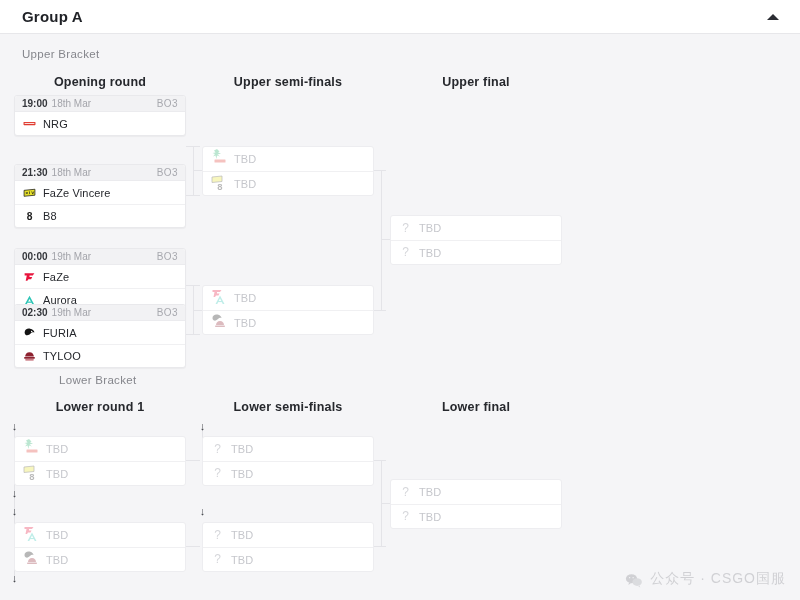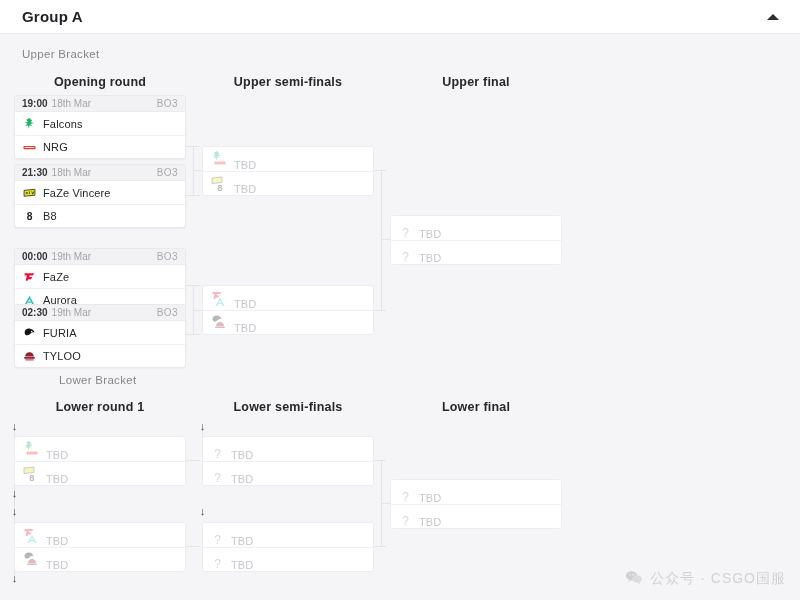--- a/index.html
+++ b/index.html
@@ -74,21 +74,21 @@
     height: 23px;
     display: flex; align-items: center;
     padding: 0 8px;
     font-size: 11px; color: #25272c;
   }
   .team-row + .team-row { border-top: 1px solid #f0f0f2; }
   .team-name { margin-left: 7px; letter-spacing: .15px; }
 
   
   .match.tbd { border-color: #ededf0; box-shadow: none; }
-  .match.tbd .team-row { height: 24px; color: #c6c7cc; align-items: flex-end; }
+  .match.tbd .team-row { height: 24px; color: #c6c7cc; }
   .match.tbd .team-name { color: #c6c7cc; }
 
   
   .logo { width: 13px; height: 13px; flex: 0 0 13px; position: relative; }
   .logo svg { display: block; width: 13px; height: 13px; }
   .logo.faded { opacity: .30; }
   .qmark {
     width: 13px; flex: 0 0 13px;
     font-size: 12px; color: #d6d7db; text-align: center;
     line-height: 13px; font-weight: normal;
@@ -110,21 +110,21 @@
     position: absolute;
     width: 9px; height: 13px;
     color: #3a3c42;
     font-size: 11px; line-height: 13px; text-align: center;
   }
   .drop-rail { position: absolute; width: 1px; background: #e2e2e6; }
 
   
   .watermark {
     position: absolute; right: 14px; bottom: 12px;
-    display: flex; align-items: flex-start;
+    display: flex; align-items: flex-end;
     opacity: .40;
   }
   .wm-text {
     margin-left: 7px;
     font-size: 14px; color: #9a9ba1; letter-spacing: 1px;
   }
   .wm-icon { width: 18px; height: 15px; }
 </style>
 </head>
 <body>
@@ -177,28 +177,20 @@
   <div class="drop-arrow" style="left:10px; top:572px;">↓</div>
   <div class="drop-rail" style="left:202px; top:430px; height:14px;"></div>
   <div class="drop-arrow" style="left:198px; top:420px;">↓</div>
   <div class="drop-arrow" style="left:198px; top:505px;">↓</div>
 
   <div class="match" style="left:14px; top:95px;">
     <div class="match-meta">
       <span class="m-time">19:00</span>
       <span class="m-date">18th Mar</span>
       <span class="m-bo">BO3</span>
-    </div>
-    <div class="team-row">
-      <span class="logo">
-        <svg viewBox="0 0 24 24">
-            <path d="M12 2 L17 7 L14 9 L20 11 L13 13 L18 17 L12 15 L11 22 L9 15 L4 17 L8 12 L3 10 L9 9 L6 5 Z" fill="#23b06a"></path>
-          </svg>
-      </span>
-      <span class="team-name">Falcons</span>
     </div>
     <div class="team-row">
       <span class="logo">
         <svg viewBox="0 0 24 24">
             <rect x="1" y="9" width="22" height="6" rx="1" fill="#e03a2f"></rect>
             <rect x="3" y="11" width="18" height="1.6" fill="#fff"></rect>
           </svg>
       </span>
       <span class="team-name">NRG</span>
     </div>

